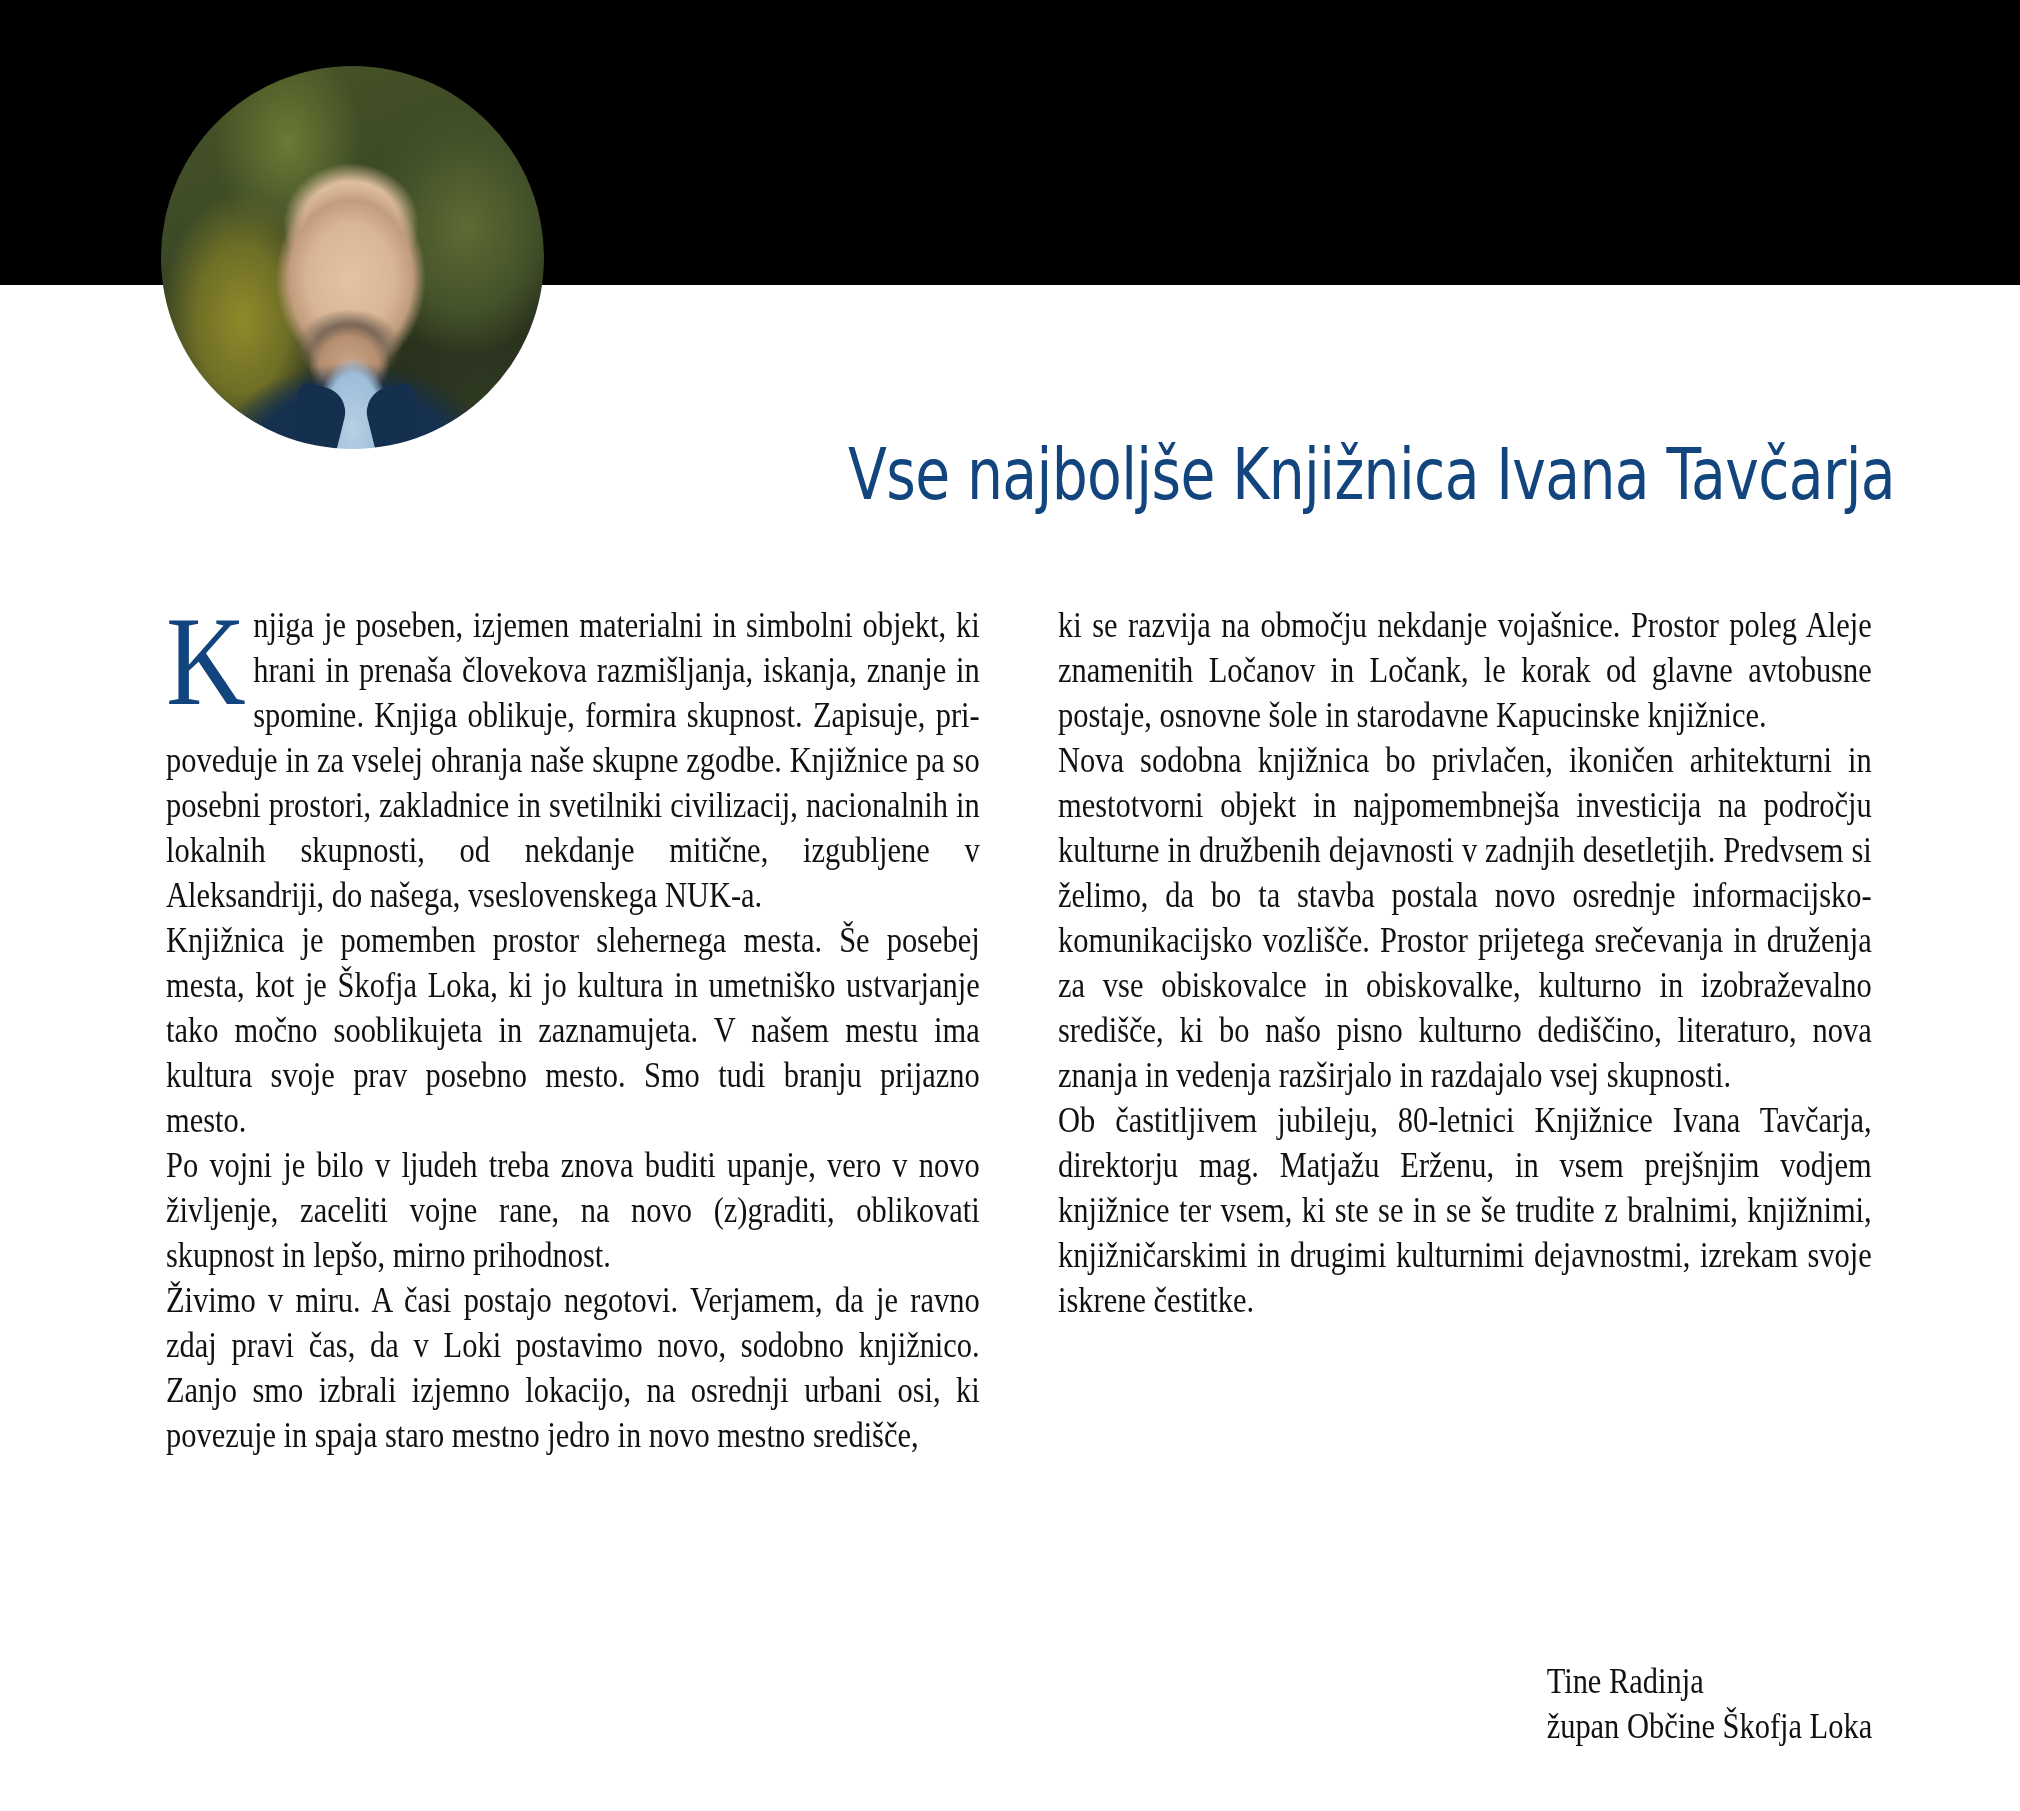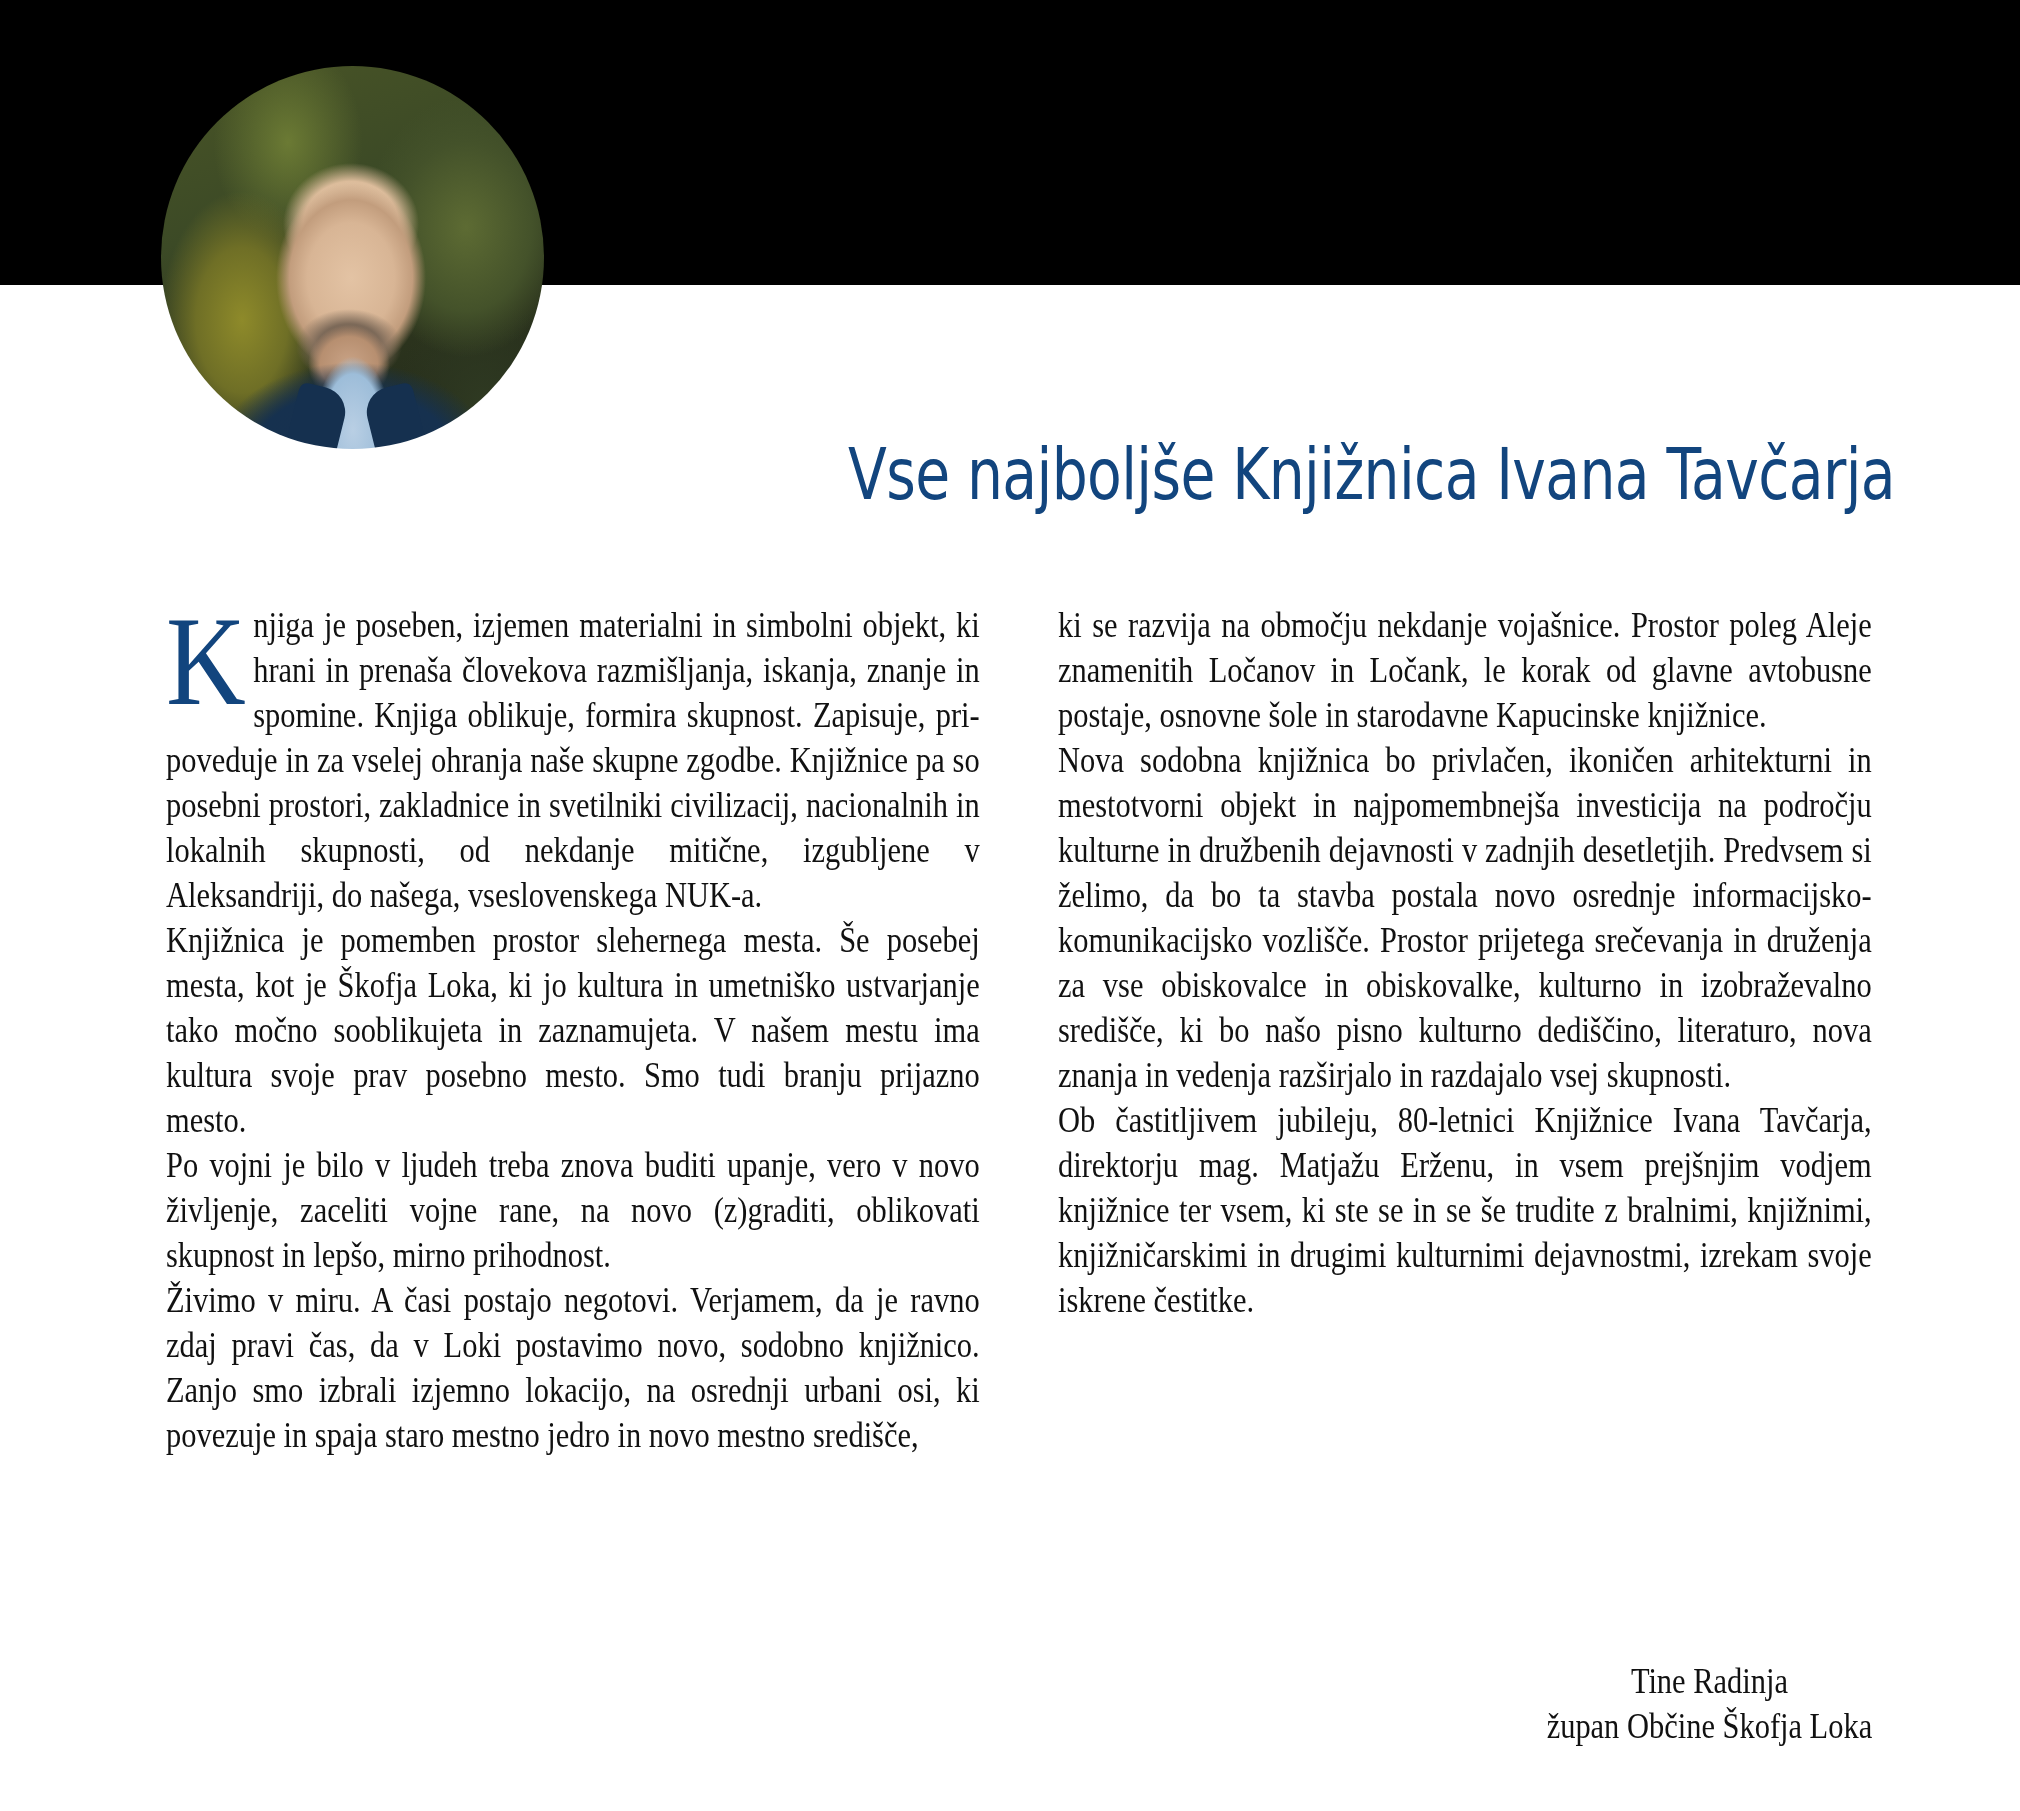--- a/index.html
+++ b/index.html
@@ -137,21 +137,21 @@
     padding: 5.1px 8.5px 0 0;
     margin-top: 1.7px;
     font-weight: 400;
   }
 
   
   .signature {
     position: absolute;
     right: 149px;
     top: 1659px;
-    text-align: center;
+    text-align: left;
   }
   .signature div {
     font-size: 35px;
     line-height: 45px;
     color: #111111;
     transform: scaleX(0.87);
     transform-origin: right top;
   }
 </style>
 </head>

